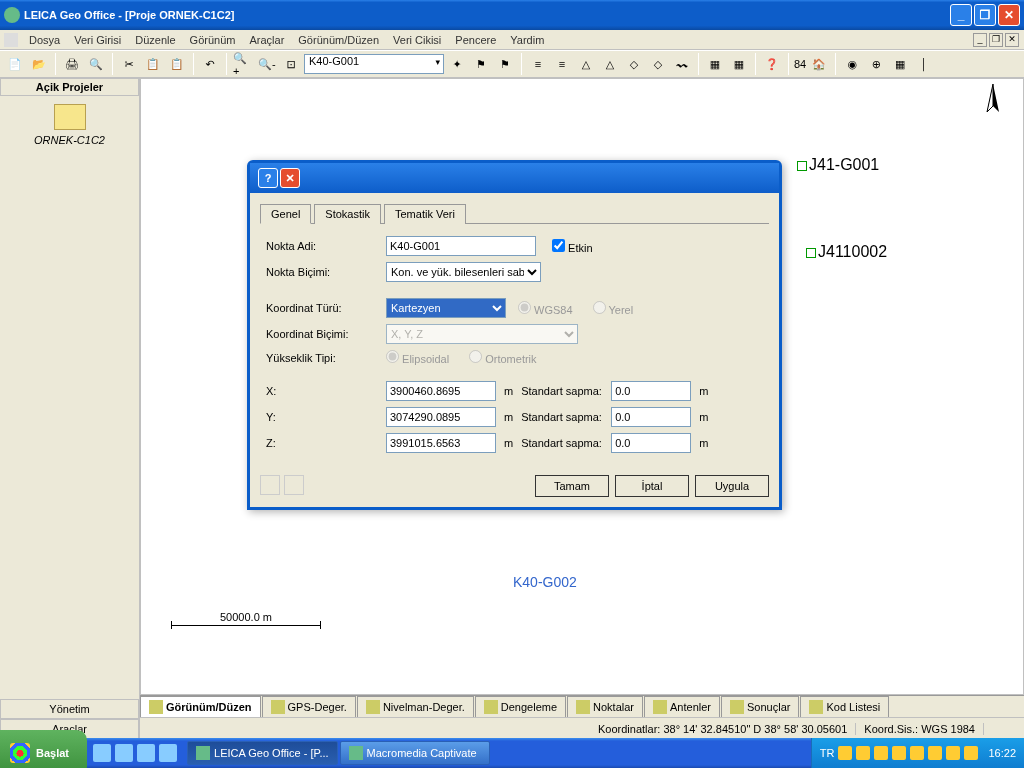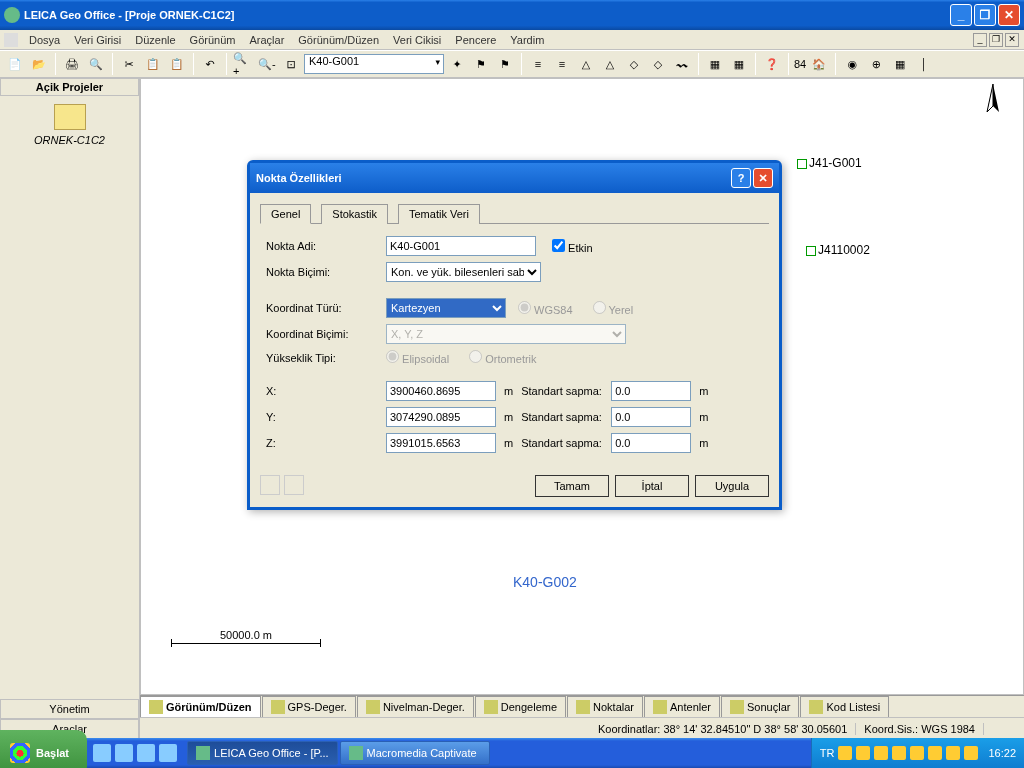--- a/index.html
+++ b/index.html
@@ -33,38 +33,38 @@
 .mainrow { display: flex; height: 661px; }
 .sidebar { width: 140px; background: #ece9d8; border-right: 1px solid #c0c0c0; display: flex; flex-direction: column; }
 .sidebar .hdr { background: #ece9d8; border: 1px solid #c0c0c0; padding: 2px 13px; font-weight: bold; text-align: center; }
 .sidebar .proj { flex: 1; padding: 8px 4px; text-align: center; font-style: italic; }
 .sidebar .proj-icon { width: 32px; height: 26px; background: #f7e68c; border: 1px solid #b8a050; margin: 0 auto 4px; }
 .sidebar .btmbtn { border: 1px solid #c0c0c0; padding: 3px; text-align: center; cursor: pointer; background: #ece9d8; }
 
 .canvas { flex: 1; background: #fff; position: relative; border: 1px solid #c0c0c0; }
 .north-arrow { position: absolute; right: 20px; top: 5px; width: 20px; height: 35px; }
 .north-arrow svg { width: 100%; height: 100%; }
-.map-point { position: absolute; font-size: 12px; color: #000; }
+.map-point { position: absolute; font-size: 16px; color: #000; }
 .map-point::before { content: ""; display: inline-block; width: 8px; height: 8px; border: 1px solid #090; margin-right: 2px; vertical-align: middle; }
-.scale-bar { position: absolute; left: 30px; bottom: 50px; }
+.scale-bar { position: absolute; left: 30px; bottom: 68px; }
 .scale-line { width: 150px; height: 1px; background: #000; position: relative; }
 .scale-line::before, .scale-line::after { content: ""; position: absolute; width: 1px; height: 8px; background: #000; top: -4px; }
 .scale-line::before { left: 0; } .scale-line::after { right: 0; }
 .scale-text { text-align: center; margin-bottom: 2px; }
 
 
 .dialog { position: absolute; left: 247px; top: 160px; width: 535px; background: #ece9d8; border: 3px solid #0a5dc9; border-radius: 6px 6px 0 0; box-shadow: 2px 2px 8px rgba(0,0,0,0.3); }
 .dlg-title { background: linear-gradient(to bottom, #2a80e8, #0d5dc9); color: #fff; font-weight: bold; padding: 5px 6px; display: flex; align-items: center; }
 .dlg-title .t { flex: 1; }
 .dlg-title .dbtn { width: 20px; height: 20px; border: 1px solid #fff; border-radius: 3px; margin-left: 2px; display: flex; align-items: center; justify-content: center; cursor: pointer; font-weight: bold; }
 .dlg-title .help { background: #2a80e8; }
 .dlg-title .dclose { background: #e54d2e; }
 .dlg-body { padding: 10px; }
 .tabs { display: flex; border-bottom: 1px solid #999; margin-bottom: 12px; }
-.tab { padding: 3px 10px; border: 1px solid #999; border-bottom: none; background: #ece9d8; margin-right: 10px; cursor: pointer; position: relative; top: 1px; }
+.tab { padding: 3px 10px; border: 1px solid #999; border-bottom: none; background: #ece9d8; margin-right: 3px; cursor: pointer; position: relative; top: 1px; }
 .tab.active { background: #ece9d8; border-bottom: 1px solid #ece9d8; }
 .form-row { display: flex; align-items: center; margin-bottom: 6px; padding: 0 6px; }
 .form-row .lbl { width: 120px; }
 .form-row input[type=text] { border: 1px solid #7b9ebd; padding: 2px 3px; height: 20px; background: #fff; }
 .form-row select { border: 1px solid #7b9ebd; height: 20px; background: #fff; }
 .form-row .unit { margin: 0 8px; }
 .form-row .sel-hilite { background: #316ac5; color: #fff; }
 .chk { margin-left: 16px; }
 .radio-grp { display: inline-flex; gap: 20px; margin-left: 12px; color: #999; }
 .disabled { color: #999; }
@@ -241,21 +241,20 @@
       <div style="flex:1"></div>
       <div class="cell"><span>Koordinatlar:</span> <span>38° 14' 32.84510" D    38° 58' 30.05601</span></div>
       <div class="cell"><span>Koord.Sis.:</span> <span>WGS 1984</span></div>
       <div class="cell" style="width:40px"></div>
     </div>
   </div>
 </div>
 
 <div class="dialog">
   <div class="dlg-title">
-    <span class="t">Nokta Özellikleri</span>
     <div class="dbtn help">?</div>
     <div class="dbtn dclose">✕</div>
   </div>
   <div class="dlg-body">
     <div class="tabs">
       <div class="tab active">Genel</div>
       <div class="tab">Stokastik</div>
       <div class="tab">Tematik Veri</div>
     </div>
 
@@ -274,21 +273,21 @@
     <div class="form-row">
       <span class="lbl">Koordinat Türü:</span>
       <select style="width:120px" class="sel-hilite"><option>Kartezyen</option></select>
       <span class="radio-grp">
         <label><input type="radio" disabled="" checked="" style=""> <span>WGS84</span></label>
         <label><input type="radio" disabled="" style=""> <span>Yerel</span></label>
       </span>
     </div>
     <div class="form-row">
       <span class="lbl">Koordinat Biçimi:</span>
-      <select style="width:240px" disabled="" class="disabled"><option>X, Y, Z</option></select>
+      <select style="width:192px" disabled="" class="disabled"><option>X, Y, Z</option></select>
     </div>
     <div class="form-row">
       <span class="lbl">Yükseklik Tipi:</span>
       <span class="radio-grp" style="margin-left:0">
         <label><input type="radio" disabled="" checked="" style=""> <span>Elipsoidal</span></label>
         <label><input type="radio" disabled="" style=""> <span>Ortometrik</span></label>
       </span>
     </div>
 
     <div style="height:10px"></div>

